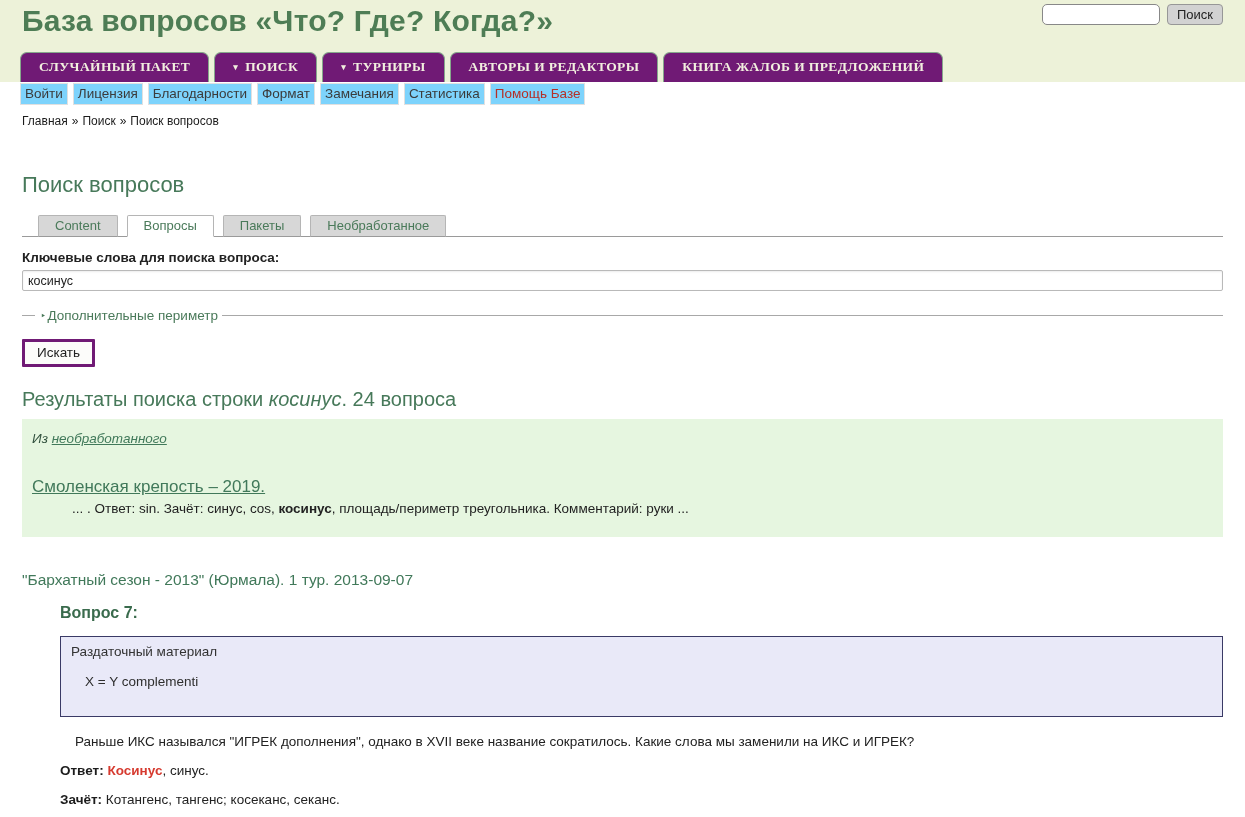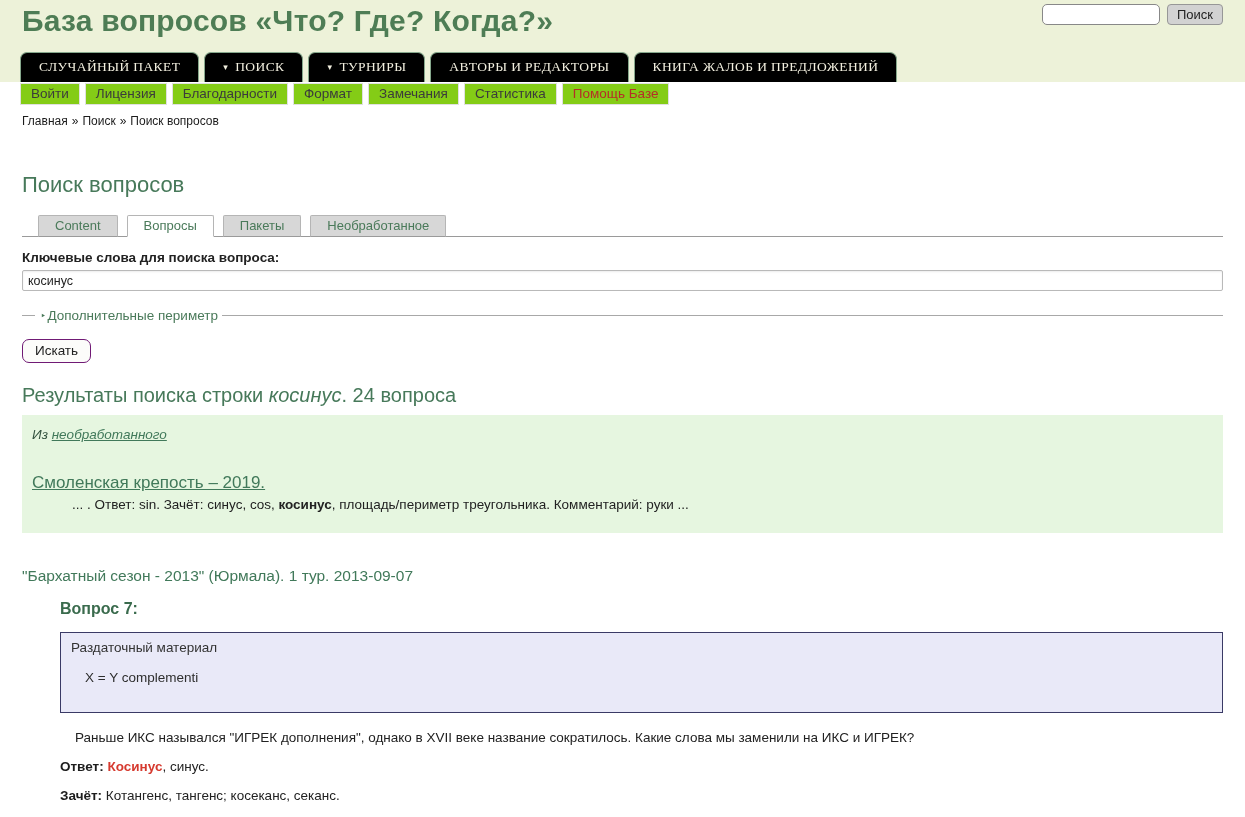--- a/index.html
+++ b/index.html
@@ -8,28 +8,28 @@
 
   
   .header { position:relative; background:#edf2d9; padding-top:3px; }
   .site-title { color:#4e7d55; font-size:30px; font-weight:bold; margin:1px 0 0 22px; letter-spacing:0.2px; }
   .site-subtitle { margin:7px 0 0 23px; font-size:13px; color:#111; }
   .topsearch { position:absolute; top:4px; right:22px; display:flex; align-items:center; }
   .topsearch input { width:118px; height:21px; border:1px solid #888; border-radius:5px; background:#fff; padding:0 6px; font-size:13px; font-family:inherit; }
   .topsearch button { margin-left:7px; background:#d2d2d2; border:1px solid #979797; border-radius:4px; padding:2px 9px; font-size:13px; color:#222; font-family:inherit; cursor:pointer; }
 
   .nav { display:flex; gap:5px; margin:14px 0 0 20px; }
-  .nav-item { background:#000000; color:#f2efdf; font-family:"Liberation Serif", serif; font-weight:normal;
+  .nav-item { background:#701a75; color:#f2efdf; font-family:"Liberation Serif", serif; font-weight:bold;
     font-size:13.5px; letter-spacing:0.4px; padding:6px 18px 7px; border-radius:7px 7px 0 0;
     border:1px solid #86a88c; border-bottom:none; cursor:pointer; white-space:nowrap; }
   .nav-item .arr { font-size:9px; margin-right:7px; position:relative; top:-1px; }
 
   
   .subnav { display:flex; gap:5px; padding:1px 0 0 20px; background:#fff; }
-  .subnav-item { background:#84cc16; border:1px solid #e0e0e0; color:#3b3b3b; font-size:13.5px; padding:2px 10px 3px; cursor:pointer; white-space:nowrap; }
+  .subnav-item { background:#7dd3fc; border:1px solid #e0e0e0; color:#3b3b3b; font-size:13.5px; padding:2px 4px 3px; cursor:pointer; white-space:nowrap; }
   .subnav-item.help { color:#b52f27; }
   .breadcrumb { margin:9px 0 0 22px; font-size:12px; color:#1c1c1c; }
   .breadcrumb .sep { margin:0 4px; }
 
   
   .main { margin:0 22px; }
   .page-title { color:#47795a; font-size:22px; font-weight:400; margin-top:44px; }
 
   .tabbar { display:flex; gap:9px; margin-top:17px; padding-left:16px; border-bottom:1px solid #9a9a9a; }
   .tab { font-size:13px; color:#4a7a5a; background:#d7d7d7; border:1px solid #b5b5b5;
@@ -40,22 +40,22 @@
   .keyword-input { display:block; width:100%; height:21px; margin-top:5px; border:1px solid #b9b9b9;
     border-radius:2px; padding:2px 5px; font-size:12.5px; color:#222; font-family:inherit;
     box-shadow:inset 0 1px 2px rgba(0,0,0,.08); }
 
   .params { display:flex; align-items:center; margin-top:16px; }
   .params .dash { width:13px; height:1px; background:#a8a8a8; }
   .params .arrow { color:#4a7a5a; margin:0 2px 0 6px; font-size:12px; }
   .params .plabel { color:#4a7a5a; font-size:13.5px; cursor:pointer; }
   .params .line { flex:1; height:1px; background:#a8a8a8; margin-left:4px; }
 
-  .search-btn { margin-top:15px; font-size:13.5px; padding:3px 12px 4px; border:1px solid #701a75;
-    border-radius:7px; background:#fcfcfa; color:#222; font-family:inherit; cursor:pointer;text-align:right; }
+  .search-btn { margin-top:15px; font-size:13.5px; padding:3px 12px 4px; border:3px solid #701a75;
+    border-radius:1px; background:#fcfcfa; color:#222; font-family:inherit; cursor:pointer;text-align:right; }
 
   .results-title { color:#47795a; font-size:20px; font-weight:400; margin-top:21px; }
   .results-title i { font-style:italic; }
 
   .unprocessed-box { background:#e6f6e0; margin-top:8px; padding:12px 12px 21px 10px; }
   .from-line { font-style:italic; font-size:13.5px; color:#33523f; }
   .from-line a { color:#41795a; text-decoration:underline; cursor:pointer; }
   .pkg-link { display:inline-block; margin-top:31px; color:#41795a; font-size:17px; text-decoration:underline; cursor:pointer; }
   .snippet { margin:4px 0 0 40px; font-size:13.5px; color:#222; }
   .snippet b { font-weight:bold; }

